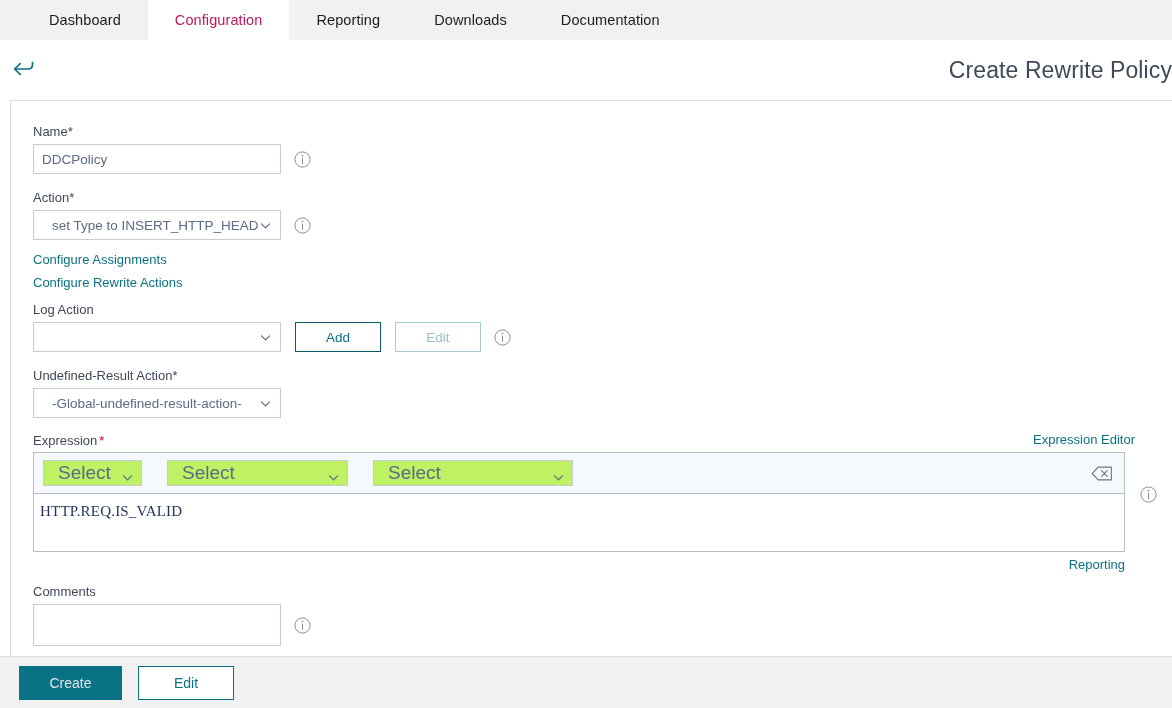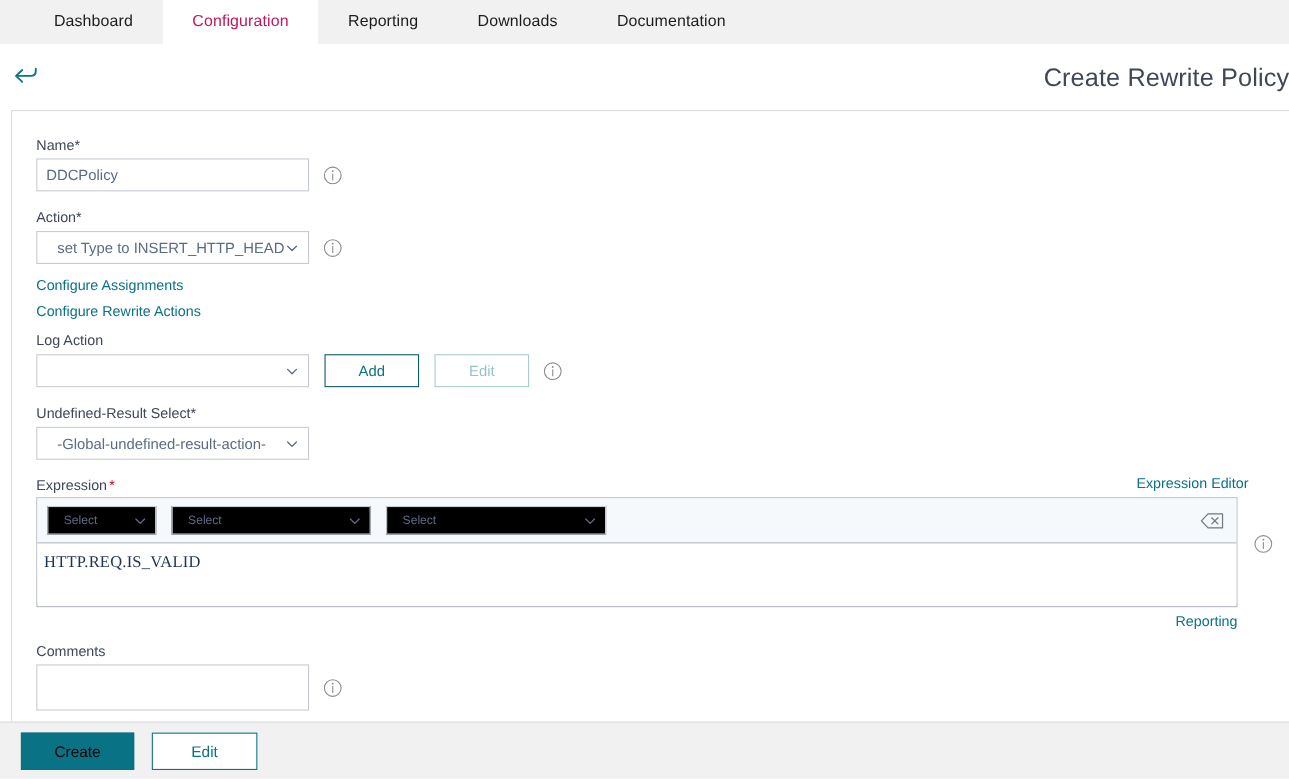--- a/index.html
+++ b/index.html
@@ -213,28 +213,28 @@
     display: flex;
     align-items: center;
     padding: 7px 8px 7px 9px;
     box-sizing: border-box;
     position: relative;
   }
   .mini-select {
     height: 26px;
     box-sizing: border-box;
     border: 1px solid #c7ccd4;
-    background: #000000;
+    background: #bef264;
     color: #5c6b85;
-    font-size: 11px;
+    font-size: 19px;
     display: flex;
     align-items: center;
     padding: 0 7px 0 14px;
     cursor: pointer;
-    margin-right: 14px;
+    margin-right: 25px;
   }
   .mini-select .sel-text { flex: 1; white-space: nowrap; }
   .ms-1 { width: 99px; }
   .ms-2 { width: 181px; }
   .ms-3 { width: 200px; }
 
   .erase-btn {
     position: absolute;
     right: 11px;
     top: 50%;
@@ -295,21 +295,21 @@
     border-top: 1px solid #dcdcdc;
     display: flex;
     align-items: center;
     padding-left: 19px;
     box-sizing: border-box;
   }
   .btn-primary {
     height: 32px;
     width: 101px;
     background: #0a7285;
-    color: #000000;
+    color: #e5e5e5;
     border: 1px solid #0a7285;
     font-size: 14px;
     font-family: "Liberation Sans", sans-serif;
     display: flex;
     align-items: center;
     justify-content: center;
     cursor: pointer;
   }
   .btn-secondary {
     height: 32px;
@@ -435,21 +435,21 @@
         <svg width="17" height="17" viewBox="0 0 17 17" fill="none" stroke="currentColor" stroke-width="1">
           <circle cx="8.5" cy="8.5" r="7.6"></circle>
           <circle cx="8.5" cy="4.6" r="0.85" fill="currentColor" stroke="none"></circle>
           <path d="M8.5 7.2 V12.6" stroke-linecap="round"></path>
         </svg>
       </span>
     </div>
 
     <div class="gap-16"></div>
 
-    <label class="field-label"><span>Undefined-Result Select</span><span class="req">*</span></label>
+    <label class="field-label"><span>Undefined-Result Action</span><span class="req">*</span></label>
     <div class="row">
       <div class="select-box">
         <span class="sel-text">-Global-undefined-result-action-</span>
         <span class="chev">
           <svg width="13" height="13" viewBox="0 0 13 13" fill="none" stroke="currentColor" stroke-width="1.2">
             <path d="M2.5 4.8 L6.5 8.8 L10.5 4.8" stroke-linecap="round" stroke-linejoin="round"></path>
           </svg>
         </span>
       </div>
     </div>

